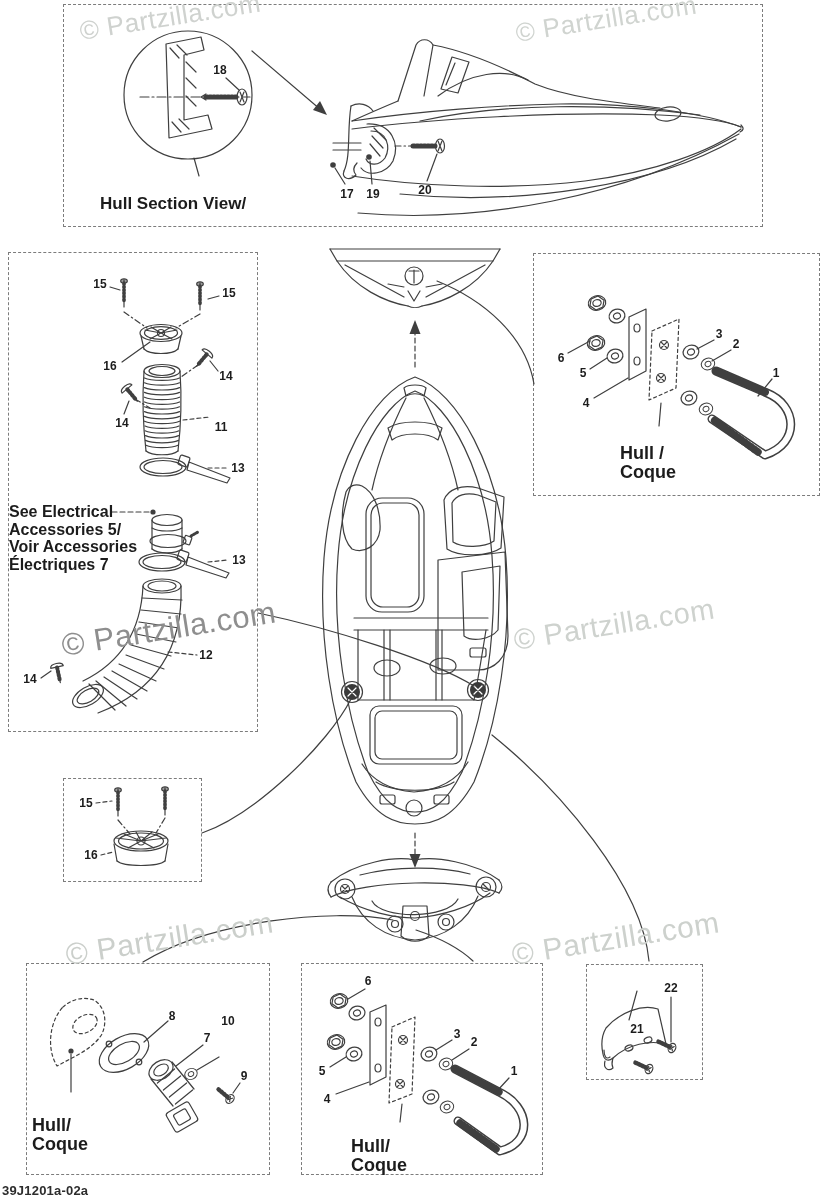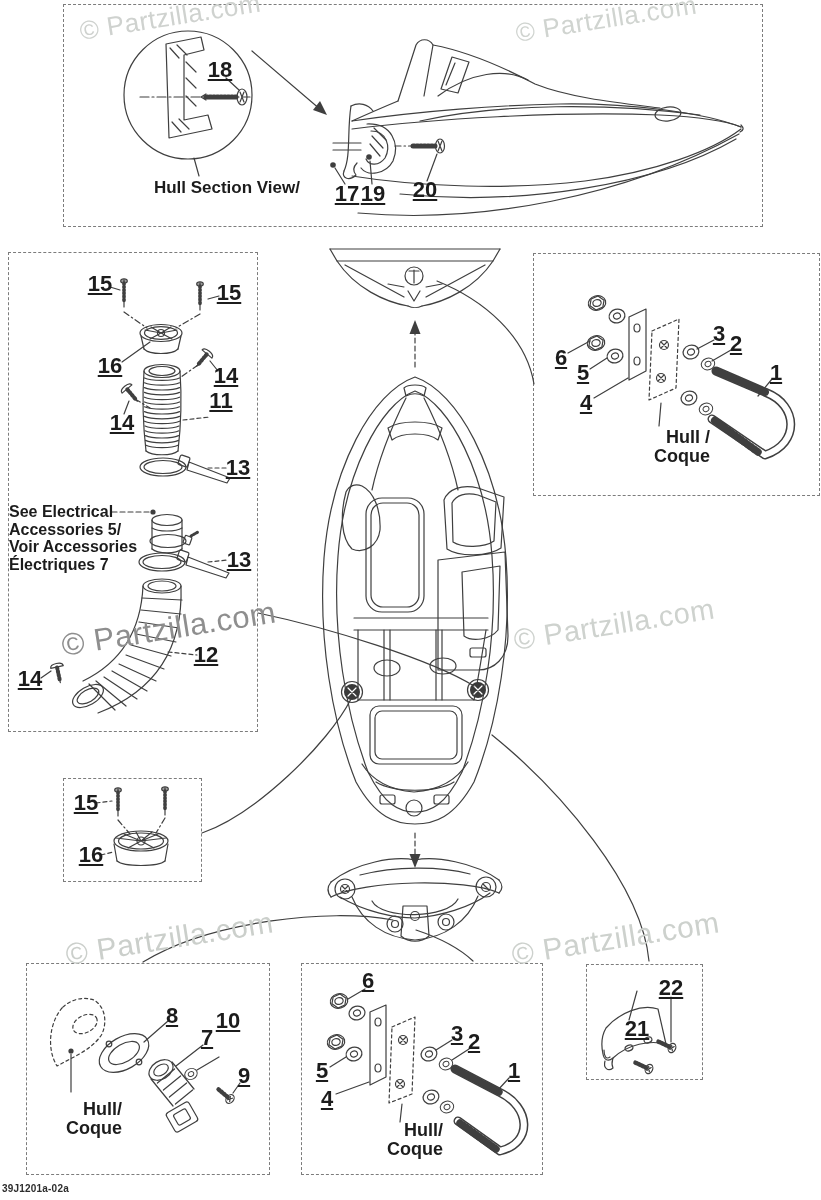--- a/index.html
+++ b/index.html
@@ -1,26 +1,26 @@
 <!DOCTYPE html>
 <html><head>
 <meta charset="utf-8">
 <style>
   html,body{margin:0;padding:0;background:#fff;}
   .canvas{position:relative;width:821px;height:1200px;background:#fff;overflow:hidden;
           font-family:"Liberation Sans",sans-serif;color:#1b1b1b;}
   .pbox{position:absolute;border:1px dashed #7c7c7c;box-sizing:border-box;background:transparent;}
   .art{position:absolute;left:0;top:0;}
-  .callout{position:absolute;transform:translate(-50%,-50%);font-size:22px;font-weight:600;
-           color:#1c1c1c;white-space:nowrap;line-height:1;text-decoration:underline;}
+  .callout{position:absolute;transform:translate(-50%,-50%);font-size:12px;font-weight:600;
+           color:#1c1c1c;white-space:nowrap;line-height:1;}
   .tblock{position:absolute;font-weight:600;color:#1c1c1c;}
-  .center{text-align:right;}
+  .center{text-align:left;margin-top:16px;}
   .wm{position:absolute;white-space:nowrap;transform:rotate(-9deg);transform-origin:left center;
       font-weight:400;letter-spacing:0.5px;pointer-events:none;}
-  .code{position:absolute;left:2px;top:1183px;font-size:10px;font-weight:700;color:#2d2d2d;letter-spacing:0.2px;}
+  .code{position:absolute;left:2px;top:1183px;font-size:13px;font-weight:700;color:#2d2d2d;letter-spacing:0.2px;}
 </style>
 </head>
 <body>
 
 <div class="canvas">
 
   <div class="pbox" style="left:63px;top:4px;width:700px;height:223px;"></div>
   <div class="pbox" style="left:8px;top:252px;width:250px;height:480px;"></div>
   <div class="pbox" style="left:533px;top:253px;width:287px;height:243px;"></div>
   <div class="pbox" style="left:63px;top:778px;width:139px;height:104px;"></div>
@@ -376,21 +376,21 @@
   <span class="callout" style="left:220px;top:70px;">18</span>
   <span class="callout" style="left:347px;top:194px;">17</span>
   <span class="callout" style="left:373px;top:194px;">19</span>
   <span class="callout" style="left:425px;top:190px;">20</span>
 
   <span class="callout" style="left:100px;top:284px;">15</span>
   <span class="callout" style="left:229px;top:293px;">15</span>
   <span class="callout" style="left:110px;top:366px;">16</span>
   <span class="callout" style="left:226px;top:376px;">14</span>
   <span class="callout" style="left:122px;top:423px;">14</span>
-  <span class="callout" style="left:221px;top:401px;">11</span>
+  <span class="callout" style="left:221px;top:427px;">11</span>
   <span class="callout" style="left:238px;top:468px;">13</span>
   <span class="callout" style="left:239px;top:560px;">13</span>
   <span class="callout" style="left:206px;top:655px;">12</span>
   <span class="callout" style="left:30px;top:679px;">14</span>
 
   <span class="callout" style="left:561px;top:358px;">6</span>
   <span class="callout" style="left:583px;top:373px;">5</span>
   <span class="callout" style="left:586px;top:403px;">4</span>
   <span class="callout" style="left:719px;top:334px;">3</span>
   <span class="callout" style="left:736px;top:344px;">2</span>

